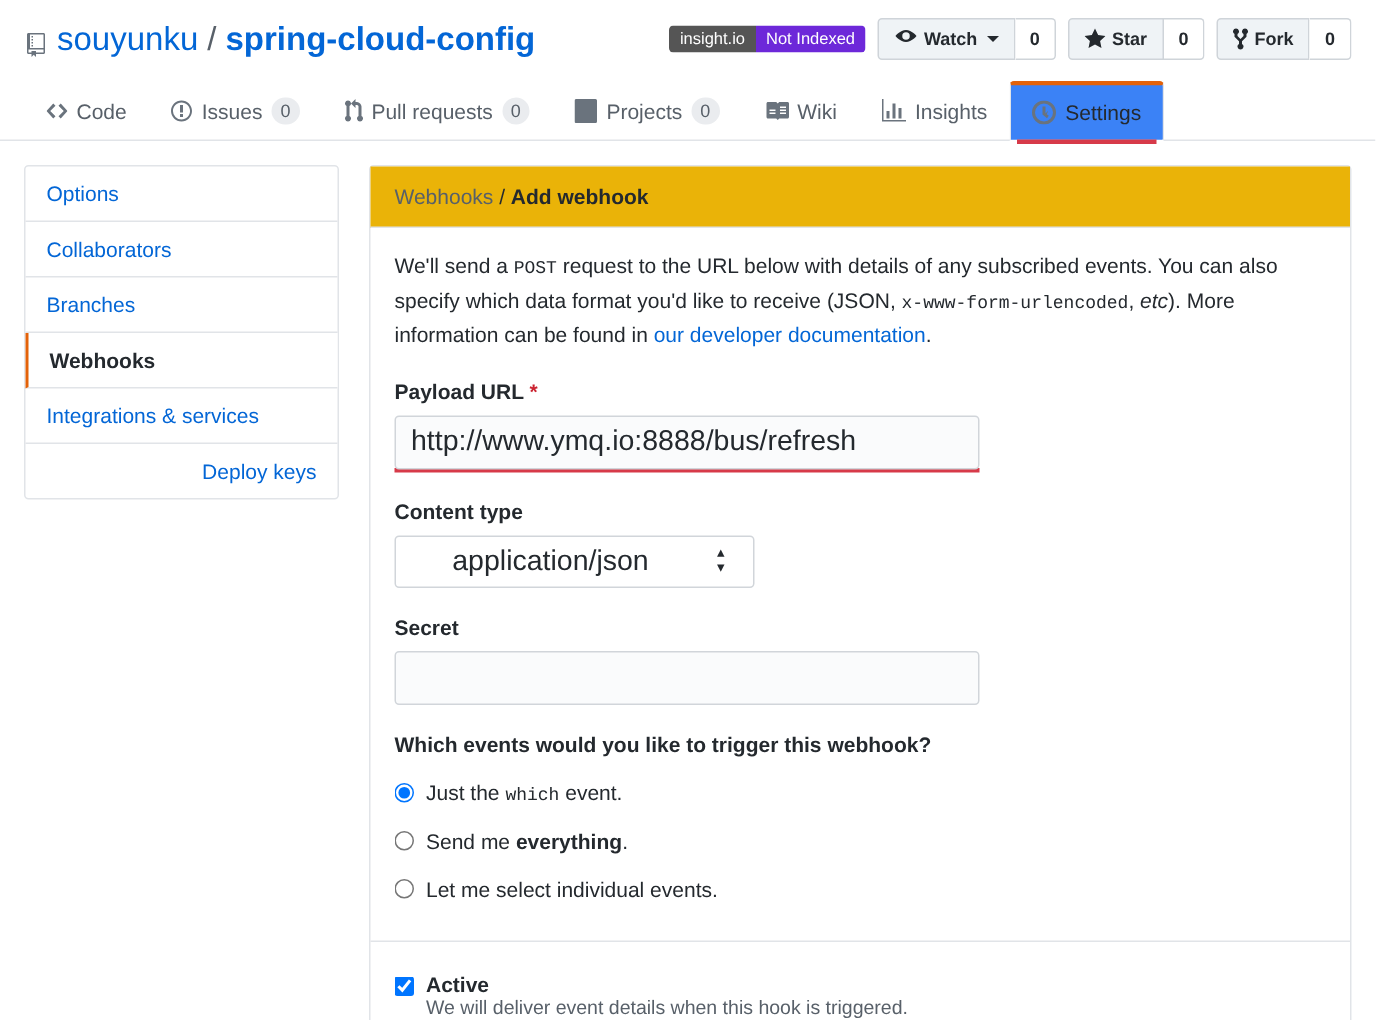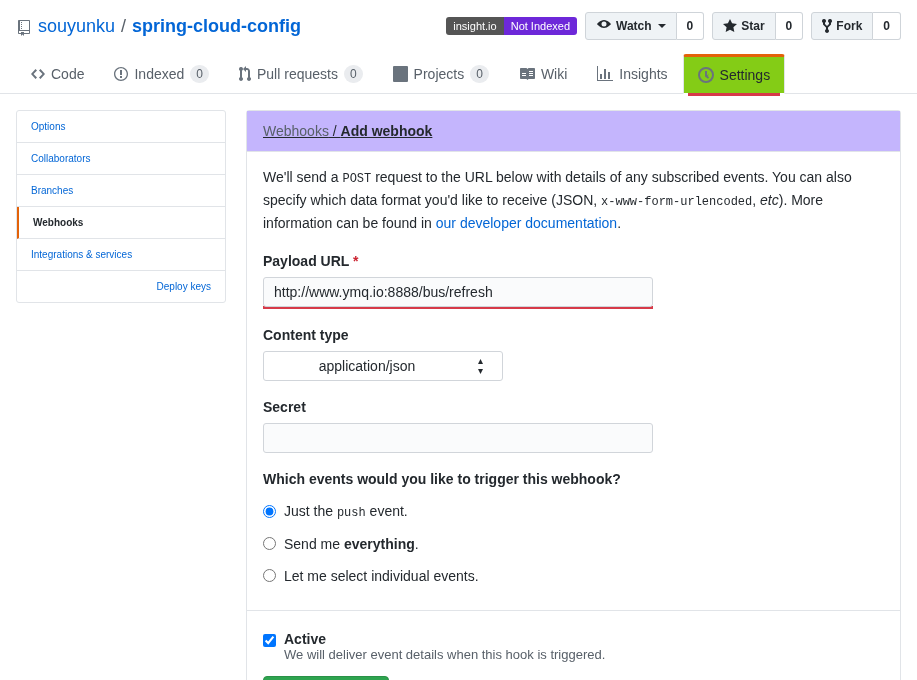--- a/index.html
+++ b/index.html
@@ -2,62 +2,62 @@
 <html><head>
 <meta charset="utf-8">
 <style>
 * { box-sizing: border-box; margin: 0; padding: 0; }
 body { font-family: -apple-system, BlinkMacSystemFont, "Segoe UI", Helvetica, Arial, sans-serif; font-size: 14px; color: #24292e; background: #fff; }
 a { color: #0366d6; text-decoration: none; }
 .container { width: 917px; margin: 0 auto; }
 
 
 .repo-header { padding: 12px 16px 0; display: flex; align-items: center; justify-content: space-between; }
-.repo-title { font-size: 18px; font-weight: 400; display: flex; align-items: center; gap: 6px; }
+.repo-title { font-size: 22px; font-weight: 400; display: flex; align-items: center; gap: 6px; }
 .repo-title .repo-icon { color: #6a737d; }
 .repo-title .sep { color: #586069; }
 .repo-title .repo-name { font-weight: 600; }
 .header-actions { display: flex; gap: 8px; align-items: center; }
 .insight-badge { display: inline-flex; font-size: 11px; border-radius: 3px; overflow: hidden; }
 .insight-badge .l { background: #555; color: #fff; padding: 3px 7px; }
 .insight-badge .r { background: #6d28d9; color: #fff; padding: 3px 7px; }
 .btn-group { display: inline-flex; }
 .btn { font-size: 12px; font-weight: 600; padding: 3px 10px; background: #eff3f6; border: 1px solid #cfd4d9; color: #24292e; cursor: pointer; display: inline-flex; align-items: center; gap: 4px; line-height: 20px; }
 .btn-group .btn { border-radius: 3px 0 0 3px; }
 .social-count { font-size: 12px; font-weight: 600; padding: 3px 10px; background: #fff; border: 1px solid #cfd4d9; border-left: 0; border-radius: 0 3px 3px 0; line-height: 20px; }
 
 
 .tabs { border-bottom: 1px solid #e1e4e8; padding: 0 16px; margin-top: 14px; display: flex; gap: 0; }
 .tab { padding: 10px 14px; color: #586069; font-size: 14px; display: flex; align-items: center; gap: 6px; cursor: pointer; border: 1px solid transparent; border-bottom: none; }
 .tab .counter { background: #eaecef; border-radius: 20px; padding: 2px 6px; font-size: 12px; color: #586069; }
-.tab.active { color: #24292e; border: 1px solid #e1e4e8; border-top: 3px solid #e36209; border-bottom: 1px solid #fff; border-radius: 3px 3px 0 0; margin-bottom: -1px; background: #84cc16; position: relative; justify-content: space-between; }
+.tab.active { color: #24292e; border: 1px solid #e1e4e8; border-top: 3px solid #e36209; border-bottom: 1px solid #fff; border-radius: 3px 3px 0 0; margin-bottom: -1px; background: #3b82f6; position: relative; justify-content: space-between; }
 .tab.active::after { content:""; position:absolute; left:4px; right:4px; bottom:-3px; height:3px; background:#d73a49; }
 .tab-icon { color: #6a737d; }
 
 
 .content { display: flex; gap: 20px; padding: 16px; }
 .sidebar { width: 210px; }
 .menu { border: 1px solid #e1e4e8; border-radius: 3px; }
-.menu-item { display: block; padding: 10px 14px; border-bottom: 1px solid #e1e4e8; color: #0366d6; cursor: pointer; font-size: 10px; }
+.menu-item { display: block; padding: 10px 14px; border-bottom: 1px solid #e1e4e8; color: #0366d6; cursor: pointer; font-size: 14px; }
 .menu-item:last-child { border-bottom: none; text-align: right; }
 .menu-item.sel { color: #24292e; font-weight: 600; border-left: 2px solid #e36209; background: #fff; cursor: default; }
 
 .main { flex: 1; }
 .box { border: 1px solid #e1e4e8; border-radius: 3px; }
-.box-header { background: #c4b5fd; border-bottom: 1px solid #e1e4e8; padding: 12px 16px; font-size: 14px; text-decoration: underline; }
+.box-header { background: #eab308; border-bottom: 1px solid #e1e4e8; padding: 12px 16px; font-size: 14px; }
 .box-header .crumb { color: #586069; }
 .box-header strong { font-weight: 600; color: #24292e; }
 .box-body { padding: 14px 16px; }
 .desc { color: #24292e; margin-bottom: 18px; line-height: 1.6; }
 code { font-family: SFMono-Regular, Consolas, "Liberation Mono", Menlo, monospace; font-size: 12px; background: transparent; }
 
 .form-group { margin-bottom: 18px; }
 .form-group label { display: block; font-weight: 600; margin-bottom: 8px; font-size: 14px; }
 .req { color: #cb2431; }
-.form-control { width: 390px; padding: 6px 10px; border: 1px solid #d1d5da; border-radius: 3px; font-size: 14px; background: #fafbfc; color: #24292e; }
+.form-control { width: 390px; padding: 6px 10px; border: 1px solid #d1d5da; border-radius: 3px; font-size: 19px; background: #fafbfc; color: #24292e; }
 .underline-red { border-bottom: 3px solid #d73a49; padding-bottom: 1px; width: 390px; margin-top: -2px; }
 .select-wrap { position: relative; width: 230px; }
 select.form-control { width: 240px; appearance: none; -webkit-appearance: none; background: #fff; padding-right: 42px; text-align: center; }
 .select-caret { position: absolute; right: 10px; top: 50%; transform: translateY(-50%); pointer-events: none; color: #24292e; font-size: 10px; line-height: 1; }
 .radio-item { display: flex; align-items: center; gap: 8px; padding: 8px 0; }
 .radio-item label { font-weight: 400; margin: 0; }
 hr.sep { border: none; border-top: 1px solid #e1e4e8; margin: 14px -16px; }
 .check-item { display: flex; align-items: flex-start; gap: 8px; margin-top: 20px; }
 .check-item .txt label { font-weight: 600; margin: 0 0 2px; }
 .check-item .hint { color: #586069; font-size: 13px; }
@@ -120,21 +120,21 @@
     <div class="tab">
       <svg class="octicon tab-icon" width="14" height="16" viewBox="0 0 14 16">
           <path d="M9.5 3L8 4.5 11.5 8 8 11.5 9.5 13 14 8 9.5 3zM4.5 3L0 8l4.5 5L6 11.5 2.5 8 6 4.5 4.5 3z"></path>
         </svg>
       <span>Code</span>
     </div>
     <div class="tab">
       <svg class="octicon tab-icon" width="14" height="16" viewBox="0 0 14 16">
           <path d="M7 2.3c3.14 0 5.7 2.56 5.7 5.7s-2.56 5.7-5.7 5.7A5.71 5.71 0 011.3 8c0-3.14 2.56-5.7 5.7-5.7zM7 1C3.14 1 0 4.14 0 8s3.14 7 7 7 7-3.14 7-7-3.14-7-7-7zm1 3H6v5h2V4zm0 6H6v2h2v-2z"></path>
         </svg>
-      <span>Indexed</span>
+      <span>Issues</span>
       <span class="counter">0</span>
     </div>
     <div class="tab">
       <svg class="octicon tab-icon" width="12" height="16" viewBox="0 0 12 16">
           <path d="M11 11.28V5c-.03-.78-.34-1.47-.94-2.06C9.46 2.35 8.78 2.03 8 2H7V0L4 3l3 3V4h1c.27.02.48.11.69.31.21.2.3.42.31.69v6.28A1.993 1.993 0 0010 15a1.993 1.993 0 001-3.72zM2 1a1.993 1.993 0 00-1 3.72v6.56A1.993 1.993 0 002 15a1.993 1.993 0 001-3.72V4.72A1.993 1.993 0 002 1z"></path>
         </svg>
       <span>Pull requests</span>
       <span class="counter">0</span>
     </div>
     <div class="tab">
@@ -204,21 +204,21 @@
 
           <div class="form-group">
             <label>Secret</label>
             <input type="text" class="form-control" value="" style="">
           </div>
 
           <div class="form-group">
             <label>Which events would you like to trigger this webhook?</label>
             <div class="radio-item">
               <input type="radio" name="ev" checked="" style="">
-              <label><span>Just the </span><code>push</code><span> event.</span></label>
+              <label><span>Just the </span><code>which</code><span> event.</span></label>
             </div>
             <div class="radio-item">
               <input type="radio" name="ev" style="">
               <label><span>Send me </span><strong>everything</strong><span>.</span></label>
             </div>
             <div class="radio-item">
               <input type="radio" name="ev" style="">
               <label>Let me select individual events.</label>
             </div>
           </div>

